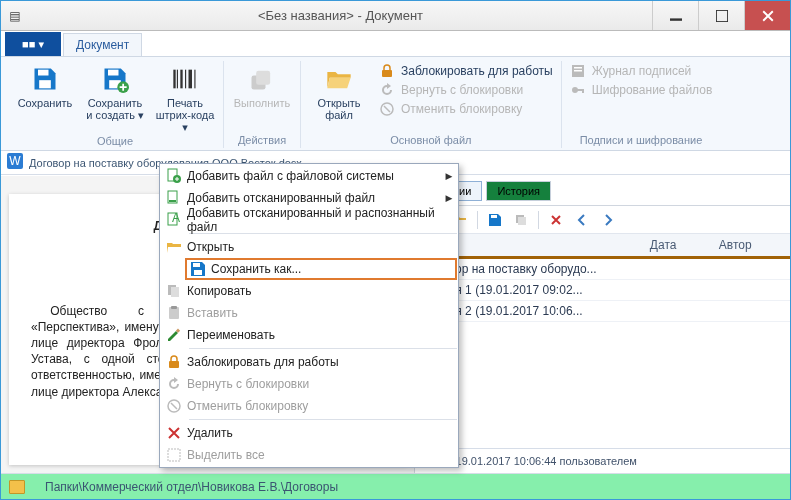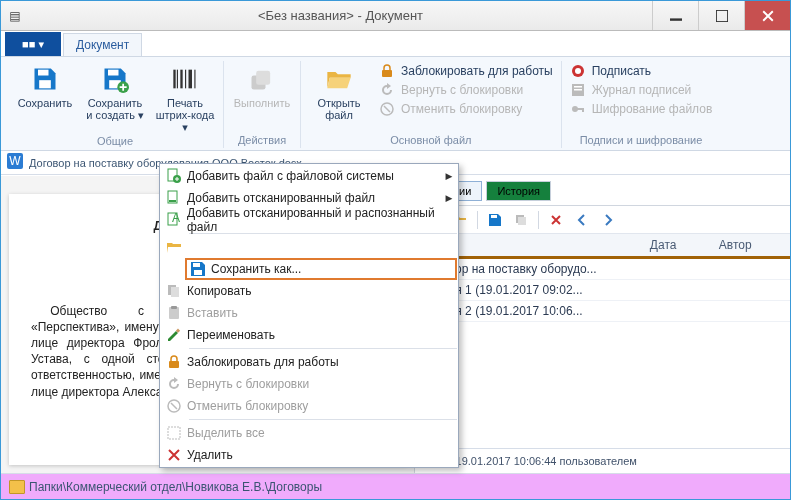--- a/index.html
+++ b/index.html
@@ -52,21 +52,21 @@
 .rp-tool { height: 28px; display: flex; align-items: center; gap: 4px; padding: 0 8px; border-bottom: 1px solid #e1e6ee; }
 .rp-tool .tb { width: 22px; height: 20px; border: 1px solid transparent; display: flex; align-items: center; justify-content: center; cursor: pointer; }
 .rp-tool .sep { width: 1px; height: 18px; background: #d2d8e2; margin: 0 2px; }
 .rp-grid { flex: 1; overflow: hidden; }
 .rp-grid table { width: 100%; border-collapse: collapse; font-size: 11px; }
 .rp-grid th { text-align: left; font-weight: normal; color: #4a5b74; background: #f3f6fa; border-bottom: 3px solid #a16207; padding: 4px 8px; }
 .rp-grid td { padding: 3px 8px; border-bottom: 1px solid #eef1f6; color: #2b3a52; white-space: nowrap; overflow: hidden; text-overflow: ellipsis; max-width: 140px; }
 .rp-status { border-top: 1px solid #d6dde8; padding: 6px 10px; font-size: 11px; color: #41526b; }
 
 
-.statusbar { position: absolute; bottom: 0; left: 0; right: 0; height: 26px; background: #f0abfc; border-top: 1px solid #d6dde8; display: flex; align-items: center; padding: 0 8px; gap: 4px; color: #3b5572; font-size: 11px; }
+.statusbar { position: absolute; bottom: 0; left: 0; right: 0; height: 26px; background: #86efac; border-top: 1px solid #d6dde8; display: flex; align-items: center; padding: 0 8px; gap: 20px; color: #3b5572; font-size: 11px; }
 .statusbar .fico { width: 16px; height: 14px; background: #f3c04a; border: 1px solid #c29627; border-radius: 1px; }
 
 
 .ctxmenu { position: absolute; left: 158px; top: 162px; width: 300px; background: #fff; border: 1px solid #9aa8bc; box-shadow: 3px 3px 6px rgba(0,0,0,0.25); padding: 1px; z-index: 50; }
 .ctxmenu .row { display: flex; align-items: center; height: 22px; position: relative; cursor: pointer; }
 .ctxmenu .row .ico { width: 26px; display: flex; align-items: center; justify-content: center; }
 .ctxmenu .row .txt { flex: 1; font-size: 12px; color: #222; }
 .ctxmenu .row .arrow { width: 16px; text-align: center; font-size: 9px; color: #333; }
 .ctxmenu .row.disabled .txt { color: #9e9e9e; }
 .ctxmenu .sep { height: 1px; background: #dbe0e8; margin: 2px 0 2px 28px; }
@@ -215,29 +215,20 @@
           <span>Отменить блокировку</span>
         </div>
       </div>
     </div>
     <div class="glabel">Основной файл</div>
   </div>
 
   <div class="rgroup" style="border-right:none">
     <div class="items">
       <div class="smallitems">
-        <div class="smallbtn">
-          <span class="icon i-sign">
-              <svg viewBox="0 0 16 16" width="16" height="16">
-                <circle cx="8" cy="8" r="6" fill="#c33"></circle>
-                <circle cx="8" cy="8" r="3" fill="#fff"></circle>
-              </svg>
-            </span>
-          <span>Подписать</span>
-        </div>
         <div class="smallbtn disabled">
           <span class="icon i-journal">
               <svg viewBox="0 0 16 16" width="16" height="16">
                 <rect x="2" y="2" width="12" height="12" fill="#bbb"></rect>
                 <rect x="4" y="4" width="8" height="1.5" fill="#fff"></rect>
                 <rect x="4" y="7" width="8" height="1.5" fill="#fff"></rect>
               </svg>
             </span>
           <span>Журнал подписей</span>
         </div>
@@ -390,20 +381,21 @@
       </span>
     <span class="txt">Добавить отсканированный и распознанный файл</span>
   </div>
   <div class="sep"></div>
   <div class="row">
     <span class="ico">
         <svg width="16" height="16" viewBox="0 0 16 16">
           <path d="M1 4h5l1 1h8v3H2l-1 6z" fill="#eab543"></path>
         </svg>
       </span>
+    <span class="txt">Открыть</span>
   </div>
   <div class="row highlight">
     <span class="ico i-disk">
         <svg width="16" height="16" viewBox="0 0 16 16">
           <path d="M1 1h11l3 3v11H1z" fill="#1677c9"></path>
           <rect x="3" y="2" width="7" height="4" fill="#fff"></rect>
           <rect x="4" y="9" width="8" height="5" fill="#fff"></rect>
         </svg>
       </span>
     <span class="txt">Сохранить как...</span>
@@ -456,29 +448,29 @@
   <div class="row disabled">
     <span class="ico">
         <svg width="16" height="16" viewBox="0 0 16 16">
           <circle cx="8" cy="8" r="6" fill="none" stroke="#bbb" stroke-width="1.5"></circle>
           <path d="M5 5l6 6" stroke="#bbb" stroke-width="1.5"></path>
         </svg>
       </span>
     <span class="txt">Отменить блокировку</span>
   </div>
   <div class="sep"></div>
+  <div class="row">
+    <span class="ico i-red">
+        <svg width="16" height="16" viewBox="0 0 16 16">
+          <path d="M3 3l10 10M13 3L3 13" stroke="#c33" stroke-width="2"></path>
+        </svg>
+      </span>
+    <span class="txt">Удалить</span>
+  </div>
   <div class="row disabled">
     <span class="ico i-select">
         <svg width="16" height="16" viewBox="0 0 16 16">
           <rect x="2" y="2" width="12" height="12" fill="none" stroke="#bbb" stroke-dasharray="2 1"></rect>
         </svg>
       </span>
     <span class="txt">Выделить все</span>
   </div>
-  <div class="row">
-    <span class="ico i-red">
-        <svg width="16" height="16" viewBox="0 0 16 16">
-          <path d="M3 3l10 10M13 3L3 13" stroke="#c33" stroke-width="2"></path>
-        </svg>
-      </span>
-    <span class="txt">Удалить</span>
-  </div>
 </div>
 
 </body></html>

